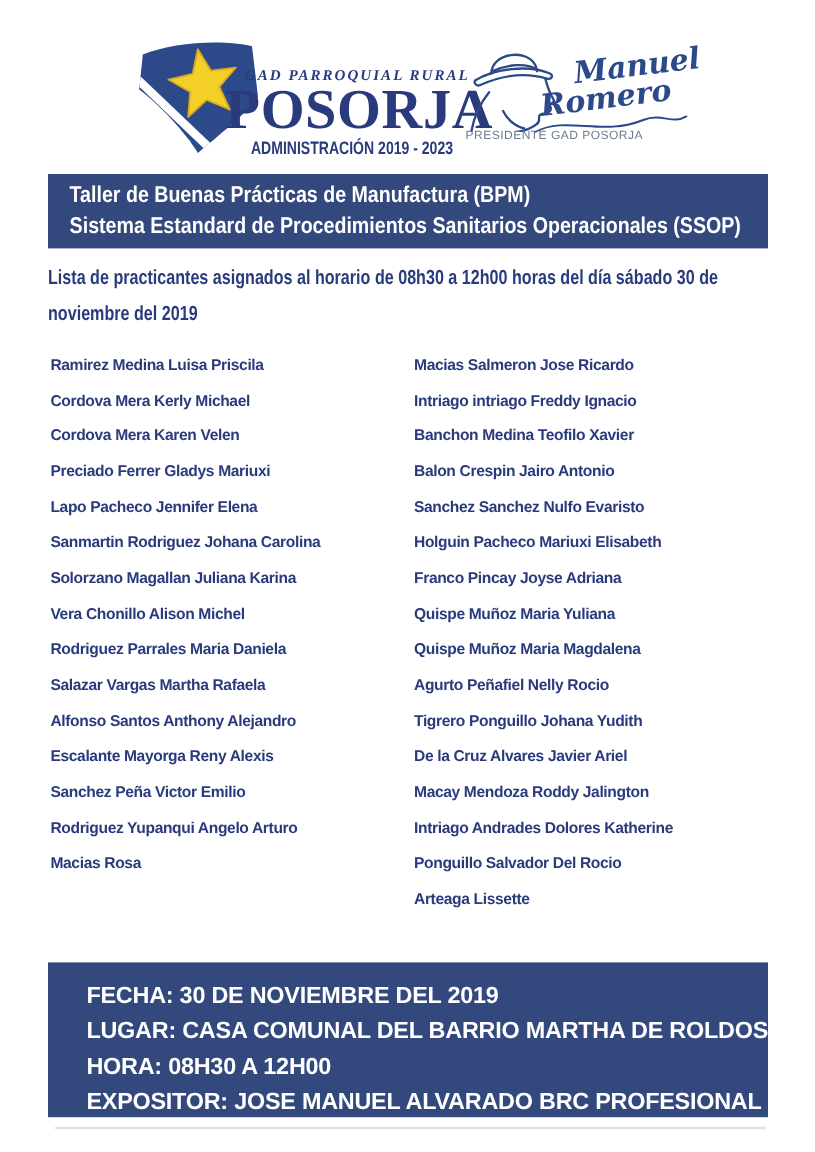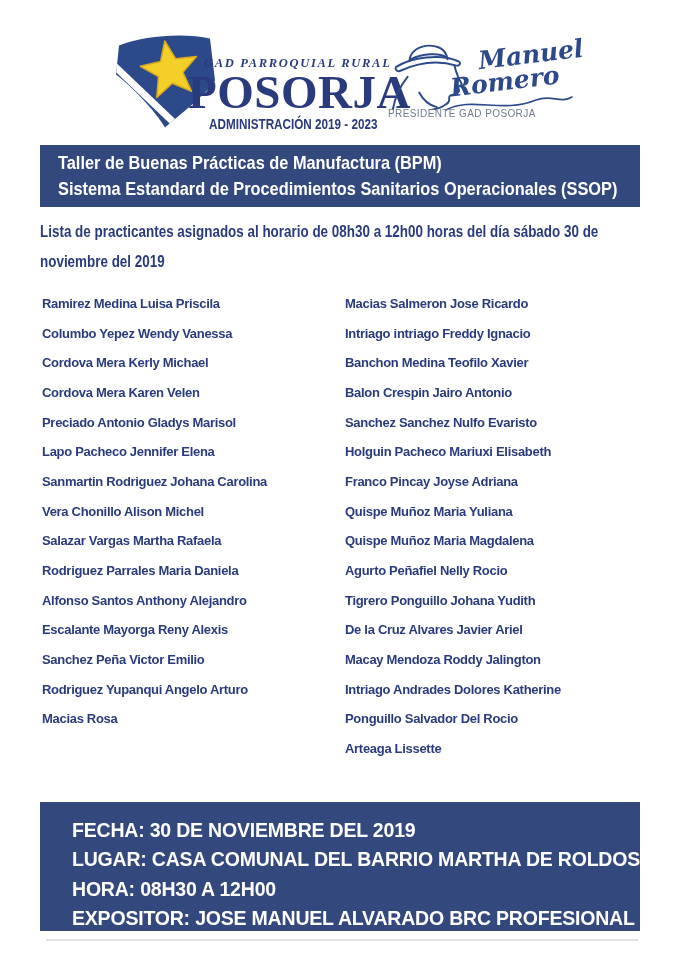--- a/index.html
+++ b/index.html
@@ -112,29 +112,29 @@
   </div>
 
   <div class="intro">
     <div class="intro-line">Lista de practicantes asignados al horario de 08h30 a 12h00 horas del día sábado 30 de</div>
     <div class="intro-line">noviembre del 2019</div>
   </div>
 
   <div class="names">
     <div class="col">
         <div class="name">Ramirez Medina Luisa Priscila</div>
-        <div class="name">Columbo Yepez Wendy Vanessa</div>
         <div class="name">Cordova Mera Kerly Michael</div>
         <div class="name">Cordova Mera Karen Velen</div>
-        <div class="name">Preciado Antonio Gladys Marisol</div>
+        <div class="name">Preciado Ferrer Gladys Mariuxi</div>
         <div class="name">Lapo Pacheco Jennifer Elena</div>
         <div class="name">Sanmartin Rodriguez Johana Carolina</div>
+        <div class="name">Solorzano Magallan Juliana Karina</div>
         <div class="name">Vera Chonillo Alison Michel</div>
+        <div class="name">Rodriguez Parrales Maria Daniela</div>
         <div class="name">Salazar Vargas Martha Rafaela</div>
-        <div class="name">Rodriguez Parrales Maria Daniela</div>
         <div class="name">Alfonso Santos Anthony Alejandro</div>
         <div class="name">Escalante Mayorga Reny Alexis</div>
         <div class="name">Sanchez Peña Victor Emilio</div>
         <div class="name">Rodriguez Yupanqui Angelo Arturo</div>
         <div class="name">Macias Rosa</div>
       </div>
     <div class="col col-right">
         <div class="name">Macias Salmeron Jose Ricardo</div>
         <div class="name">Intriago intriago Freddy Ignacio</div>
         <div class="name">Banchon Medina Teofilo Xavier</div>

